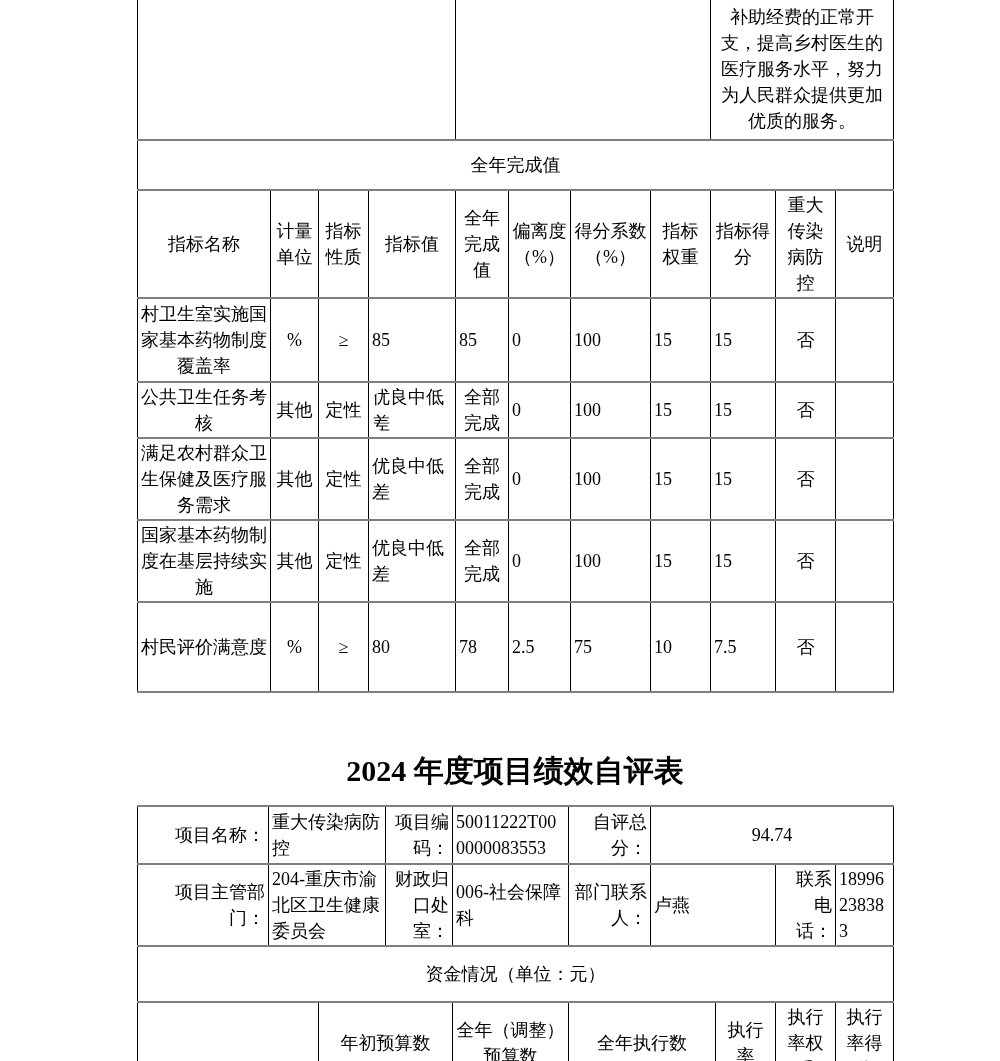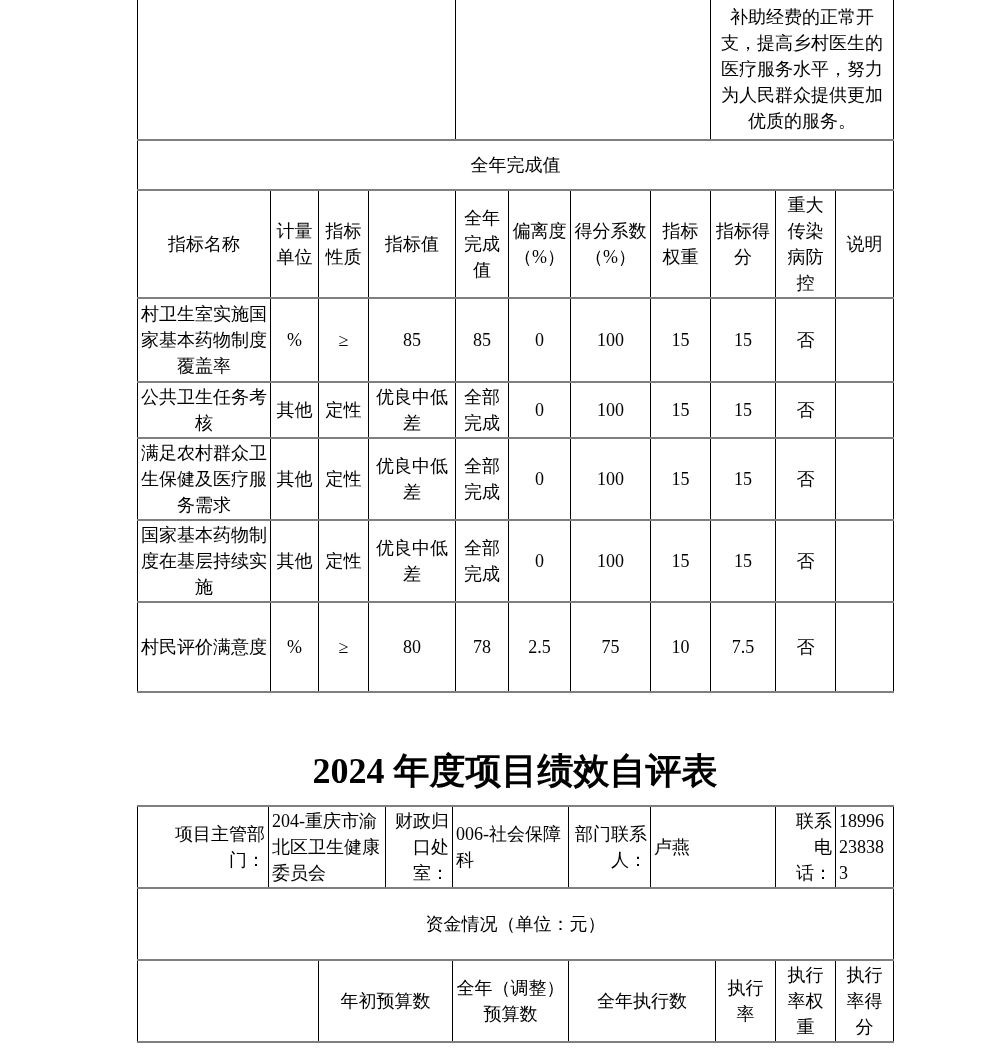--- a/index.html
+++ b/index.html
@@ -28,41 +28,41 @@
   td {
     border-left: 1px solid #000;
     border-right: 1px solid #000;
     border-top: 2px solid #7f7f7f;
     border-bottom: 2px solid #7f7f7f;
     padding: 1px 3px;
     vertical-align: middle;
     overflow: hidden;
   }
   .al-l { text-align: center; }
-  .al-r { text-align: center; }
+  .al-r { text-align: left; border-radius: 32px; }
   .al-c { text-align: center; }
   .v-top { vertical-align: top; padding-top: 4px; }
 
   
   .tbl1 tr.carryover-row td { border-top: none; }
   .tbl1 tr:nth-child(1) { height: 140px; }
   .tbl1 tr:nth-child(2) { height: 50px; }
   .tbl1 tr:nth-child(3) { height: 87px; }
   .tbl1 tr:nth-child(4) { height: 84px; }
   .tbl1 tr:nth-child(5) { height: 45px; }
   .tbl1 tr:nth-child(6) { height: 59px; }
   .tbl1 tr:nth-child(7) { height: 78px; }
   .tbl1 tr:nth-child(8) { height: 90px; }
   .tbl1 tr:nth-child(9) { height: 40px; }
   .tbl1 tr.header-row td { text-align: center; }
 
   
   .title {
     text-align: center;
-    font-size: 36px;
+    font-size: 30px;
     font-weight: bold;
     line-height: 44px;
     margin: 56px 0 12px 0;
   }
 
   
   .tbl2 tr:nth-child(1) { height: 58px; }
   .tbl2 tr:nth-child(2) { height: 72px; }
   .tbl2 tr:nth-child(3) { height: 56px; }
   .tbl2 tr:nth-child(4) { height: 57px; }
@@ -189,20 +189,28 @@
       <col style="width:67px">
         <col style="width:116px">
         <col style="width:82px">
       <col style="width:65px">
         <col style="width:60px">
         <col style="width:60px">
       <col style="width:58px">
     </colgroup>
     <tbody>
       <tr>
+        <td class="lbl">项目名称：</td>
+        <td colspan="2" class="val">重大传染病防控</td>
+        <td class="lbl">项目编码：</td>
+        <td class="val">50011222T000000083553</td>
+        <td class="lbl">自评总分：</td>
+        <td colspan="4" class="al-c">94.74</td>
+      </tr>
+      <tr>
         <td class="lbl">项目主管部门：</td>
         <td colspan="2" class="val">204-重庆市渝北区卫生健康委员会</td>
         <td class="lbl">财政归口处室：</td>
         <td class="val">006-社会保障科</td>
         <td class="lbl">部门联系人：</td>
         <td colspan="2" class="val">卢燕</td>
         <td class="lbl">联系电话：</td>
         <td class="val">18996238383</td>
       </tr>
       <tr>

